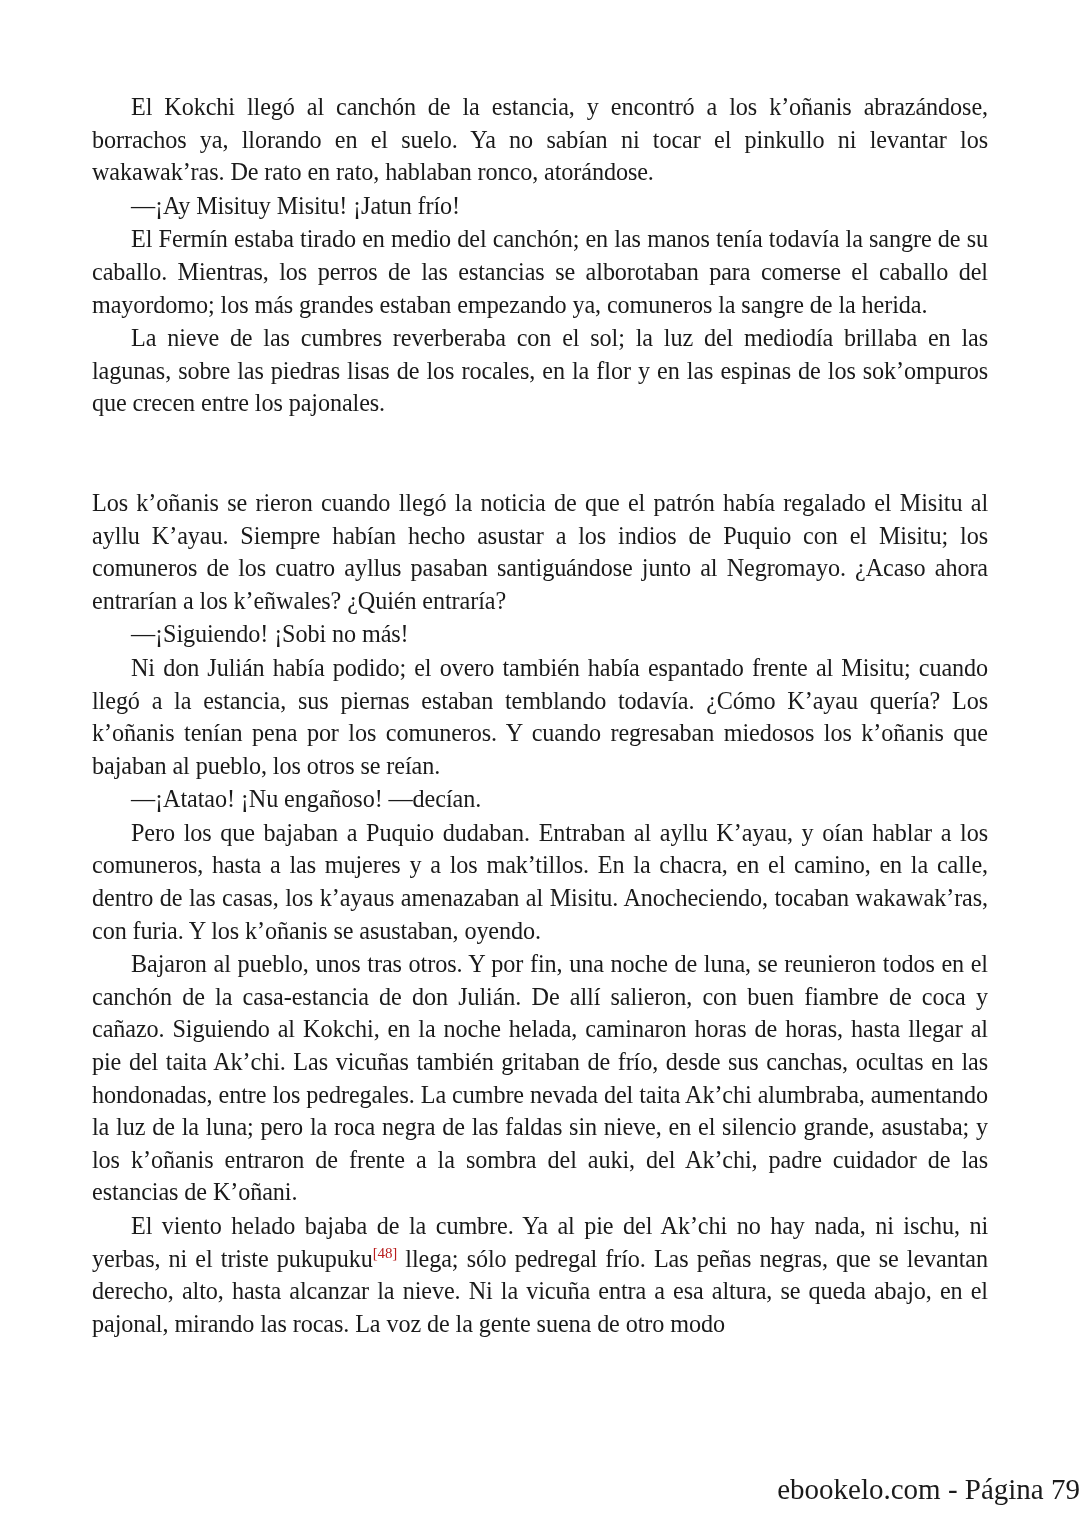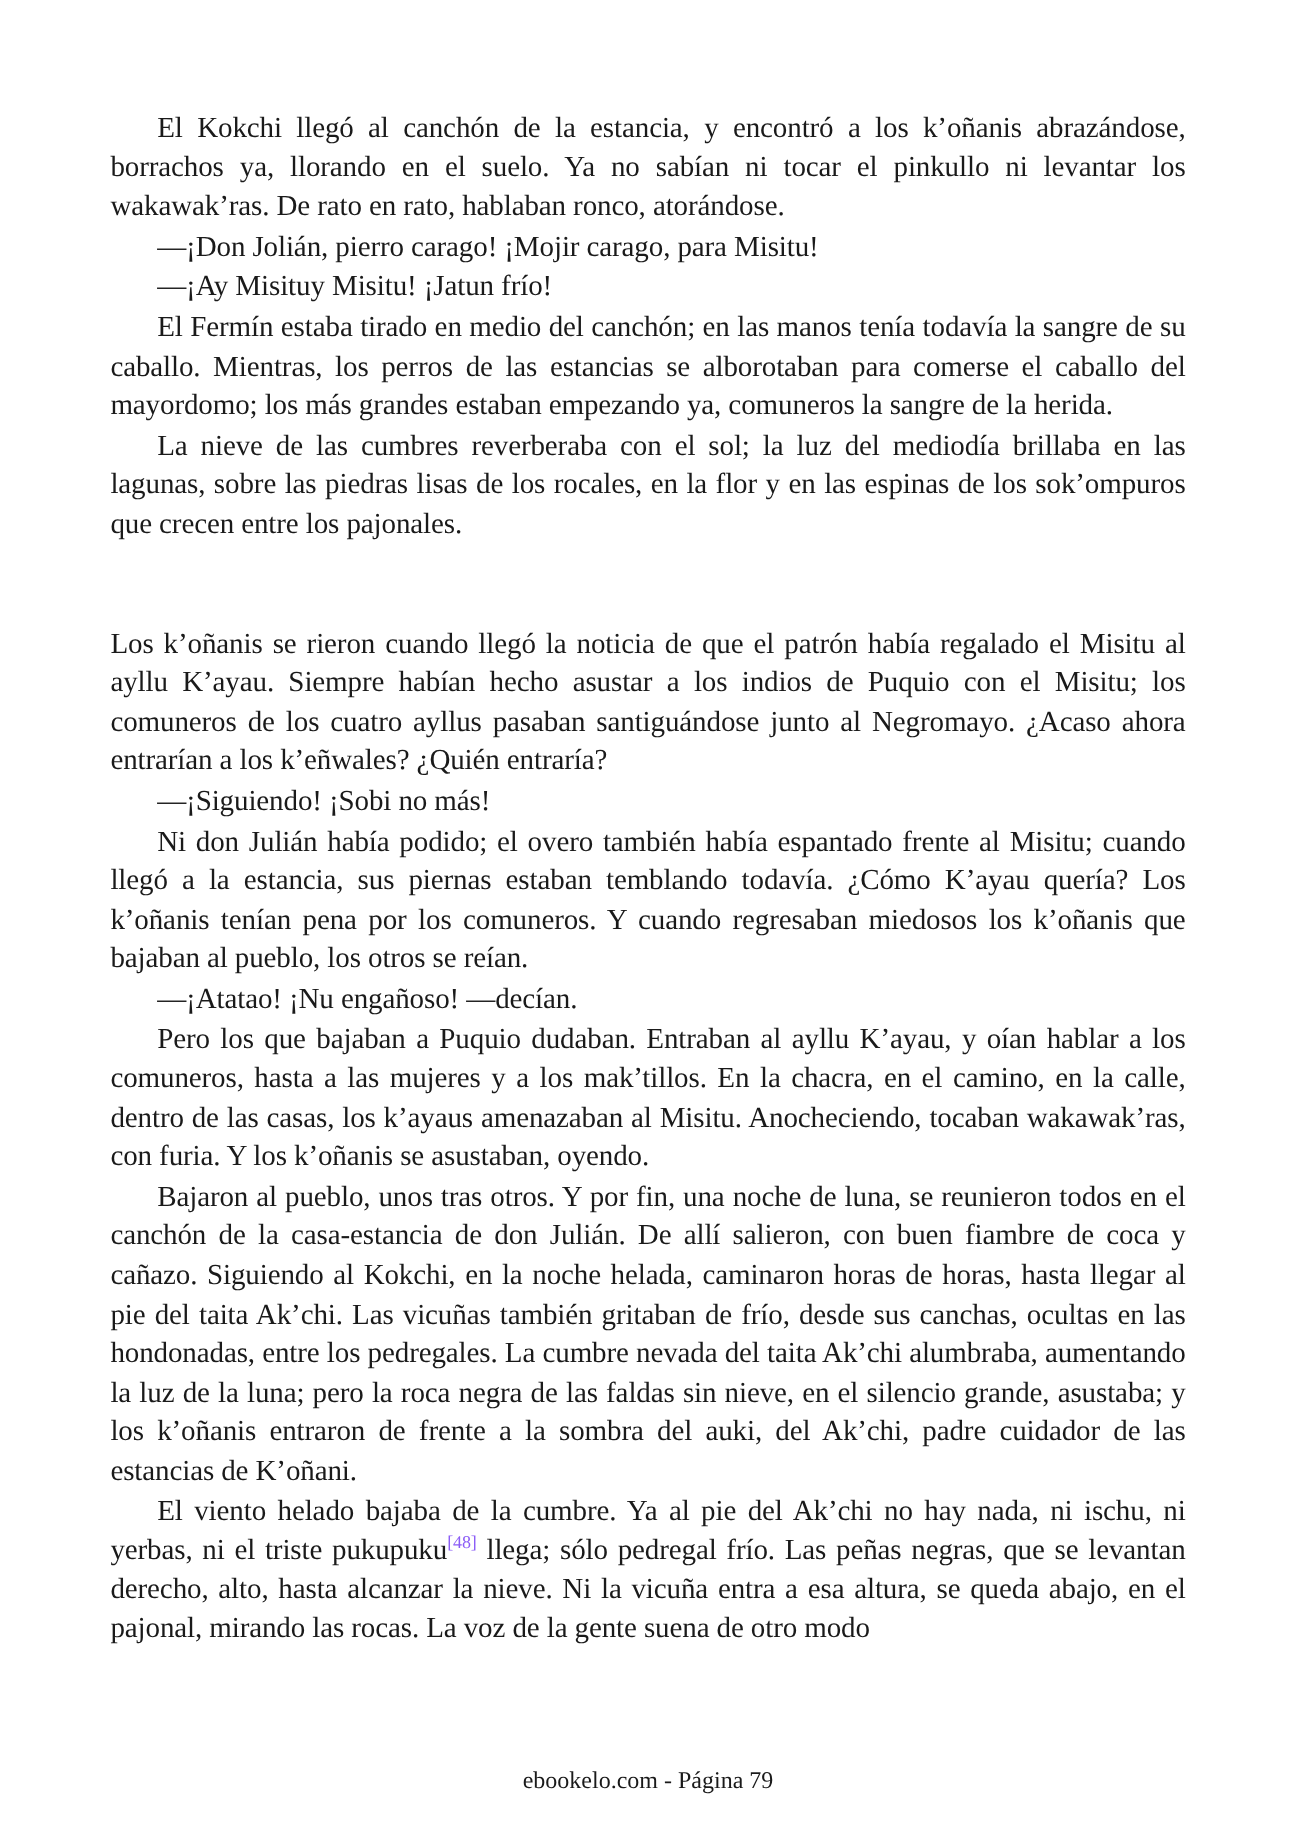--- a/index.html
+++ b/index.html
@@ -29,42 +29,41 @@
     margin: 1px;
     letter-spacing: -0.1px;
   }
   .para.noindent {
     text-indent: 0;
   }
   .section-break {
     height: 65px;
   }
   .fnref {
-    color: #8b5cf6;
+    color: #b91c1c;
     font-size: 15px;
     vertical-align: super;
     line-height: 0;
     text-decoration: none;
   }
   .footer {
     position: absolute;
     left: 0;
     width: 1080px;
     top: 1473px;
-    text-align: center;
-    font-size: 20px;
+    text-align: right;
+    font-size: 29px;
     color: #1a1a1a;
   }
 </style>
 </head>
 <body>
 
 <div class="page">
   <p class="para">El Kokchi llegó al canchón de la estancia, y encontró a los k’oñanis abrazándose, borrachos ya, llorando en el suelo. Ya no sabían ni tocar el pinkullo ni levantar los wakawak’ras. De rato en rato, hablaban ronco, atorándose.</p>
-  <p class="para">—¡Don Jolián, pierro carago! ¡Mojir carago, para Misitu!</p>
   <p class="para">—¡Ay Misituy Misitu! ¡Jatun frío!</p>
   <p class="para">El Fermín estaba tirado en medio del canchón; en las manos tenía todavía la sangre de su caballo. Mientras, los perros de las estancias se alborotaban para comerse el caballo del mayordomo; los más grandes estaban empezando ya, comuneros la sangre de la herida.</p>
   <p class="para">La nieve de las cumbres reverberaba con el sol; la luz del mediodía brillaba en las lagunas, sobre las piedras lisas de los rocales, en la flor y en las espinas de los sok’ompuros que crecen entre los pajonales.</p>
 
   <div class="section-break"></div>
 
   <p class="para noindent">Los k’oñanis se rieron cuando llegó la noticia de que el patrón había regalado el Misitu al ayllu K’ayau. Siempre habían hecho asustar a los indios de Puquio con el Misitu; los comuneros de los cuatro ayllus pasaban santiguándose junto al Negromayo. ¿Acaso ahora entrarían a los k’eñwales? ¿Quién entraría?</p>
   <p class="para">—¡Siguiendo! ¡Sobi no más!</p>
   <p class="para">Ni don Julián había podido; el overo también había espantado frente al Misitu; cuando llegó a la estancia, sus piernas estaban temblando todavía. ¿Cómo K’ayau quería? Los k’oñanis tenían pena por los comuneros. Y cuando regresaban miedosos los k’oñanis que bajaban al pueblo, los otros se reían.</p>
   <p class="para">—¡Atatao! ¡Nu engañoso! —decían.</p>

